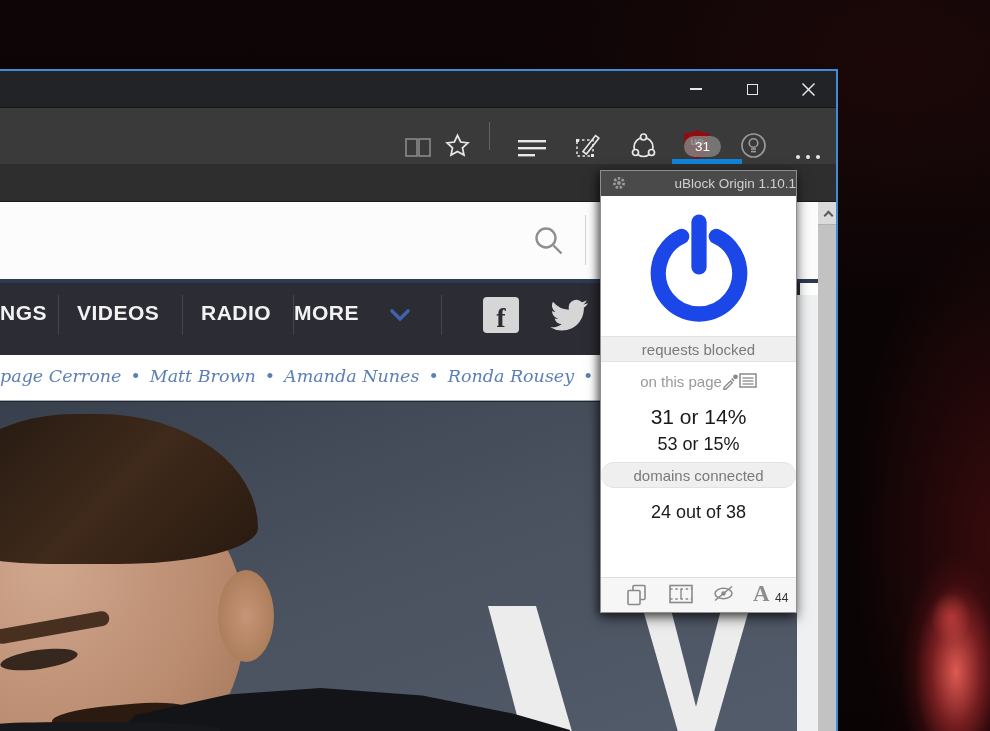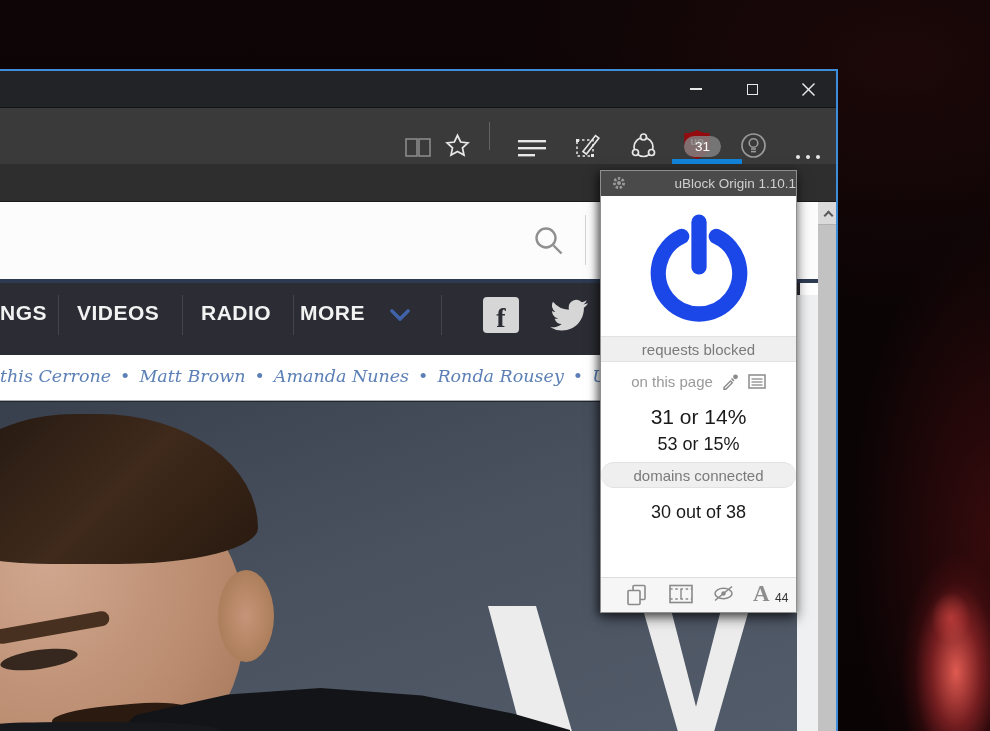--- a/index.html
+++ b/index.html
@@ -92,21 +92,21 @@
   
   .popup { position:absolute; left:600px; top:99px; width:197px; height:443px; background:#fff; z-index:50;
     border:1px solid #8f8f8f; box-shadow:0 5px 12px rgba(0,0,0,.55), -3px 2px 7px rgba(0,0,0,.35); }
   .popup-header { height:25px; background:#4a4a4a; position:relative; }
   .popup-title { text-align:right; line-height:25px; color:#cfcfcf; font-size:13.5px; }
   .popup-gear { position:absolute; left:10px; top:4px; }
   .power-wrap { height:140px; display:flex; align-items:center; justify-content:center; padding-top:8px; }
   .section-bar { height:26px; background:#efefef; border-top:1px solid #e2e2e2; border-bottom:1px solid #e2e2e2;
     color:#7a7a7a; font-size:15px; text-align:center; line-height:25px; }
   .stat-label { color:#9a9a9a; font-size:15px; text-align:center; }
-  .stat-row1 { margin-top:11px; display:flex; align-items:center; justify-content:center; gap:9px; }
+  .stat-row1 { margin-top:11px; display:flex; justify-content:center; }
   .stat-big { color:#1a1a1a; font-size:21px; text-align:center; margin-top:15px; }
   .stat-mid { color:#1a1a1a; font-size:18px; text-align:center; margin-top:5px; }
   .lbl2 { margin-top:12px; }
   .domains-bar { margin-top:7px;border-radius:13px; }
   .domains-stat { margin-top:14px; }
   .popup-footer { position:absolute; left:0; right:0; bottom:0; height:35px; background:#f6f6f6; border-top:1px solid #ddd; }
   .pf-icon { position:absolute; top:6px; }
   .pf-pages { left:25px; } .pf-film { left:68px; } .pf-eye { left:111px; }
   .pf-font { left:152px; top:3px; font-family:"Liberation Serif", serif; color:#8d8d8d; font-size:23px; font-weight:bold; }
   .pf-count { position:absolute; left:174px; top:13px; font-size:12px; color:#333; }
@@ -203,33 +203,33 @@
       <span class="search-div"></span>
     </div>
 
     <div class="nav">
       <span class="nav-item" style="left:0px">NGS</span>
       <span class="nav-sep" style="left:58px"></span>
       <span class="nav-item" style="left:77px">VIDEOS</span>
       <span class="nav-sep" style="left:182px"></span>
       <span class="nav-item" style="left:201px">RADIO</span>
       <span class="nav-sep" style="left:293px"></span>
-      <span class="nav-item" style="left:300px">MORE</span>
+      <span class="nav-item" style="left:294px">MORE</span>
       <svg class="nav-chevron" width="20" height="12" viewBox="0 0 20 12">
         <path d="M2 2 L10 10 L18 2" fill="none" stroke="#3f62a8" stroke-width="3.6" stroke-linecap="round"></path>
       </svg>
       <span class="nav-sep" style="left:441px"></span>
       <div class="fb">f</div>
       <svg class="tw" width="40" height="33" viewBox="0 0 32 26">
         <path d="M31 3.1c-1.1.5-2.3.9-3.5 1a6 6 0 002.7-3.3c-1.2.7-2.5 1.2-3.9 1.5A6.1 6.1 0 0015.8 7c0 .5 0 .9.1 1.4A17.4 17.4 0 013.2 2a6 6 0 001.9 8.1c-1 0-1.9-.3-2.7-.8v.1c0 2.9 2.1 5.4 4.9 6a6.2 6.2 0 01-2.8.1 6.1 6.1 0 005.7 4.2A12.3 12.3 0 011 22.4 17.3 17.3 0 0010.4 25c11.3 0 17.5-9.3 17.5-17.4v-.8c1.2-.9 2.2-2 3.1-3.2z" fill="#d6d6d6"></path>
       </svg>
     </div>
 
     <div class="linksrow">
-      <span>this Cerrone</span><span class="bullet">•</span><span>Matt Brown</span><span class="bullet">•</span><span>Amanda Nunes</span><span class="bullet">•</span><span>Ronda Rousey</span><span class="bullet">•</span><span>UFC 207</span><span class="bullet">•</span>
+      <span>page Cerrone</span><span class="bullet">•</span><span>Matt Brown</span><span class="bullet">•</span><span>Amanda Nunes</span><span class="bullet">•</span><span>Ronda Rousey</span><span class="bullet">•</span><span>UFC 207</span><span class="bullet">•</span>
     </div>
 
     <div class="photo">
       <div class="letter v1"></div>
       <div class="letter v2"></div>
       <div class="man-face"></div>
       <div class="man-hair"></div>
       <div class="man-ear"></div>
       <div class="man-brow"></div>
       <div class="man-eye"></div>
@@ -278,21 +278,21 @@
         <line x1="3.5" y1="5" x2="14.5" y2="5" stroke="#8a8a8a" stroke-width="1.3"></line>
         <line x1="3.5" y1="8" x2="14.5" y2="8" stroke="#8a8a8a" stroke-width="1.3"></line>
         <line x1="3.5" y1="11" x2="14.5" y2="11" stroke="#8a8a8a" stroke-width="1.3"></line>
       </svg>
     </div>
     <div class="stat-big">31 or 14%</div>
 
     <div class="stat-mid">53 or 15%</div>
 
     <div class="section-bar domains-bar">domains connected</div>
-    <div class="stat-mid domains-stat">30 out of 38</div>
+    <div class="stat-mid domains-stat">24 out of 38</div>
 
     <div class="popup-footer">
       <svg class="pf-icon pf-pages" width="21" height="22" viewBox="0 0 21 22">
         <rect x="7" y="1.5" width="12" height="14" rx="1" fill="none" stroke="#8a8a8a" stroke-width="1.6"></rect>
         <rect x="2" y="6.5" width="12" height="14" rx="1" fill="#f6f6f6" stroke="#8a8a8a" stroke-width="1.6"></rect>
       </svg>
       <svg class="pf-icon pf-film" width="24" height="20" viewBox="0 0 24 20">
         <rect x="1" y="1.5" width="22" height="17" fill="none" stroke="#8a8a8a" stroke-width="1.6"></rect>
         <line x1="1" y1="5" x2="23" y2="5" stroke="#8a8a8a" stroke-width="1.4" stroke-dasharray="2.6 2.6"></line>
         <line x1="1" y1="15" x2="23" y2="15" stroke="#8a8a8a" stroke-width="1.4" stroke-dasharray="2.6 2.6"></line>

